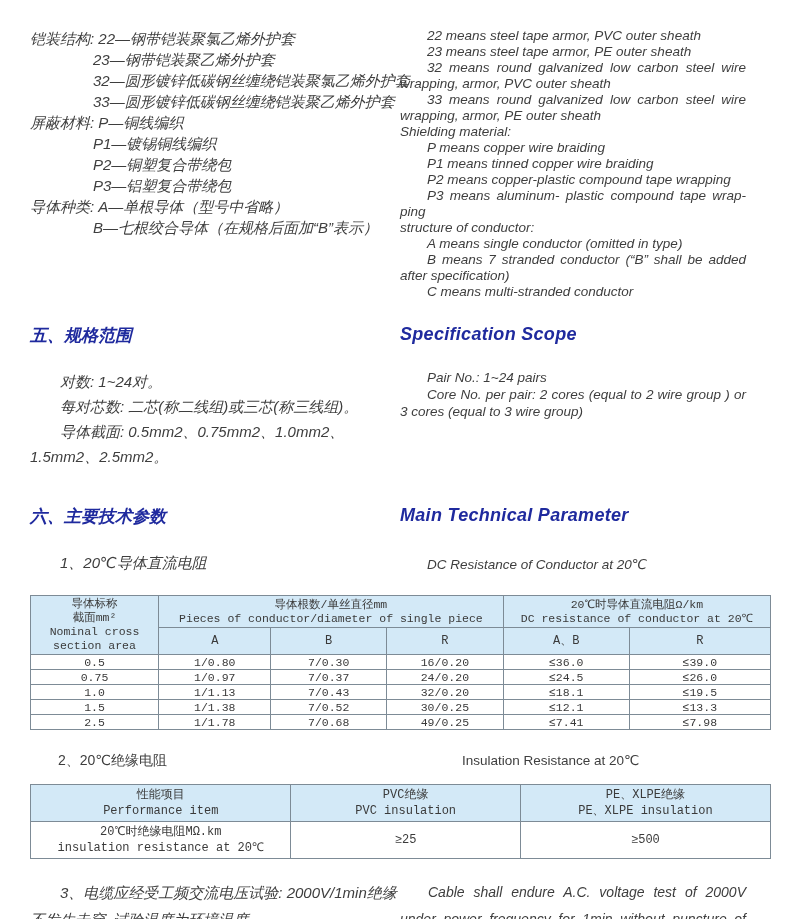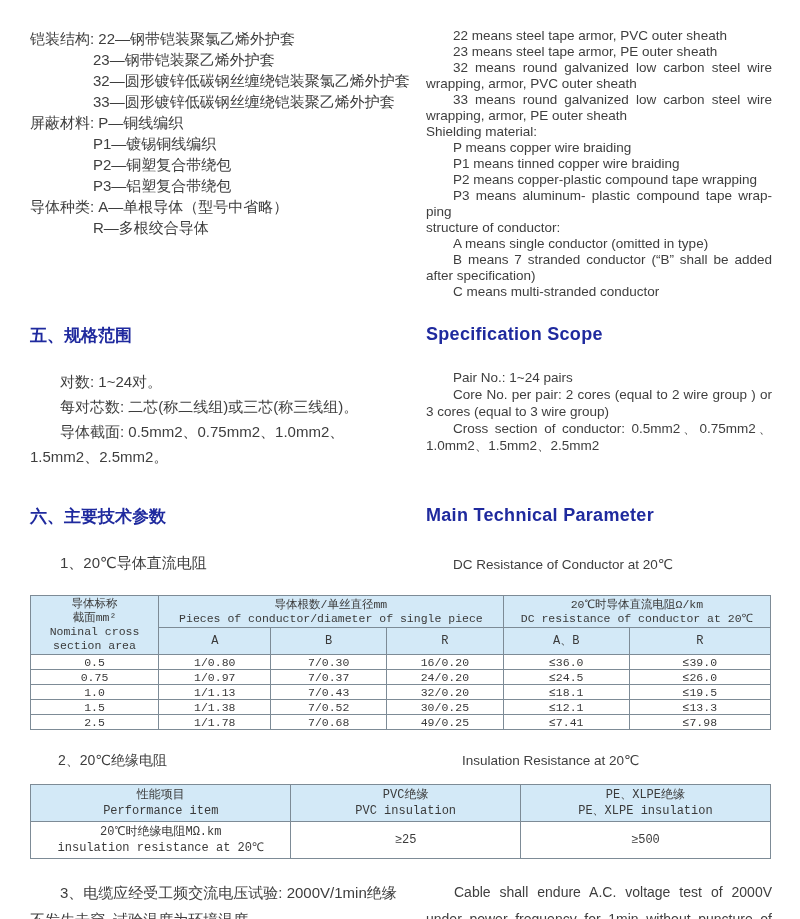--- a/index.html
+++ b/index.html
@@ -9,21 +9,21 @@
     --border-color:#7d8b96;
   }
   html,body{margin:0;padding:0;background:#fff;}
   .page{
     width:800px;height:919px;box-sizing:border-box;
     background:#fff;color:var(--text-color);
     padding:28px 28px 0 30px;
     font-family:"Liberation Sans","DejaVu Sans",sans-serif;
     overflow:hidden;
   }
-  .two-col{display:flex;gap:26px;}
+  .two-col{display:flex;font-style:italic;}
   .col-zh{width:370px;flex:0 0 370px;}
   .col-en{width:346px;flex:0 0 346px;}
 
   
   .zh-line{font-size:15px;line-height:21px;white-space:nowrap;}
   .zh-line.sub{margin-left:63px;}
   .en-par{font-size:13.5px;line-height:16px;margin:0;text-align:justify;}
   .en-par.sub{text-indent:2em;}
 
   
@@ -75,21 +75,21 @@
     <div class="col-zh">
       <div class="zh-line">铠装结构: 22—钢带铠装聚氯乙烯外护套</div>
       <div class="zh-line sub">23—钢带铠装聚乙烯外护套</div>
       <div class="zh-line sub">32—圆形镀锌低碳钢丝缠绕铠装聚氯乙烯外护套</div>
       <div class="zh-line sub">33—圆形镀锌低碳钢丝缠绕铠装聚乙烯外护套</div>
       <div class="zh-line">屏蔽材料: P—铜线编织</div>
       <div class="zh-line sub">P1—镀锡铜线编织</div>
       <div class="zh-line sub">P2—铜塑复合带绕包</div>
       <div class="zh-line sub">P3—铝塑复合带绕包</div>
       <div class="zh-line">导体种类: A—单根导体（型号中省略）</div>
-      <div class="zh-line sub">R—多根绞合导体</div>
+      <div class="zh-line sub">B—七根绞合导体（在规格后面加“B”表示）</div>
     </div>
     <div class="col-en">
       <p class="en-par sub">22 means steel tape armor, PVC outer sheath</p>
       <p class="en-par sub">23 means steel tape armor, PE outer sheath</p>
       <p class="en-par sub">32 means round galvanized low carbon steel wire wrapping, armor, PVC outer sheath</p>
       <p class="en-par sub">33 means round galvanized low carbon steel wire wrapping, armor, PE outer sheath</p>
       <p class="en-par">Shielding material:</p>
       <p class="en-par sub">P means copper wire braiding</p>
       <p class="en-par sub">P1 means tinned copper wire braiding</p>
       <p class="en-par sub">P2 means copper-plastic compound tape wrapping</p>
@@ -108,21 +108,20 @@
         <p class="zh-par">对数: 1~24对。</p>
         <p class="zh-par">每对芯数: 二芯(称二线组)或三芯(称三线组)。</p>
         <p class="zh-par">导体截面: 0.5mm2、0.75mm2、1.0mm2、1.5mm2、2.5mm2。</p>
       </div>
     </div>
     <div class="col-en">
       <h2 class="sec-head-en">Specification Scope</h2>
       <div class="spec-en-body">
         <p class="en-par sub">Pair No.: 1~24 pairs</p>
         <p class="en-par sub">Core No. per pair: 2 cores (equal to 2 wire group ) or 3 cores (equal to 3 wire group)</p>
-        <p class="en-par sub">Cross section of conductor: 0.5mm2、0.75mm2、1.0mm2、1.5mm2、2.5mm2</p>
       </div>
     </div>
   </div>
 
   <div class="two-col tech-band">
     <div class="col-zh">
       <h2 class="sec-head-zh">六、主要技术参数</h2>
       <p class="tech-item-zh">1、20℃导体直流电阻</p>
     </div>
     <div class="col-en">

